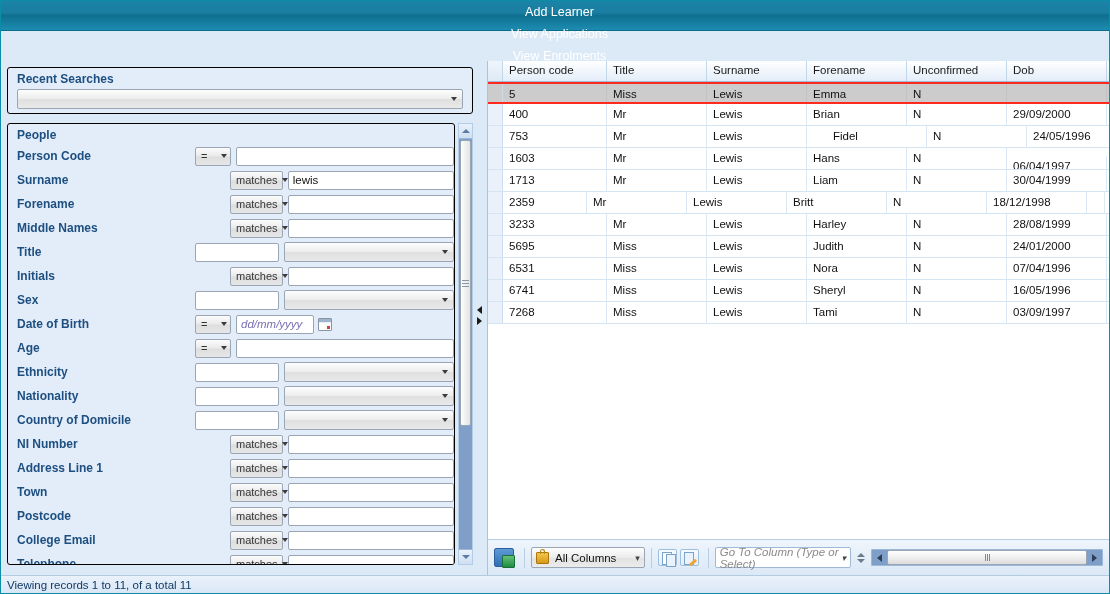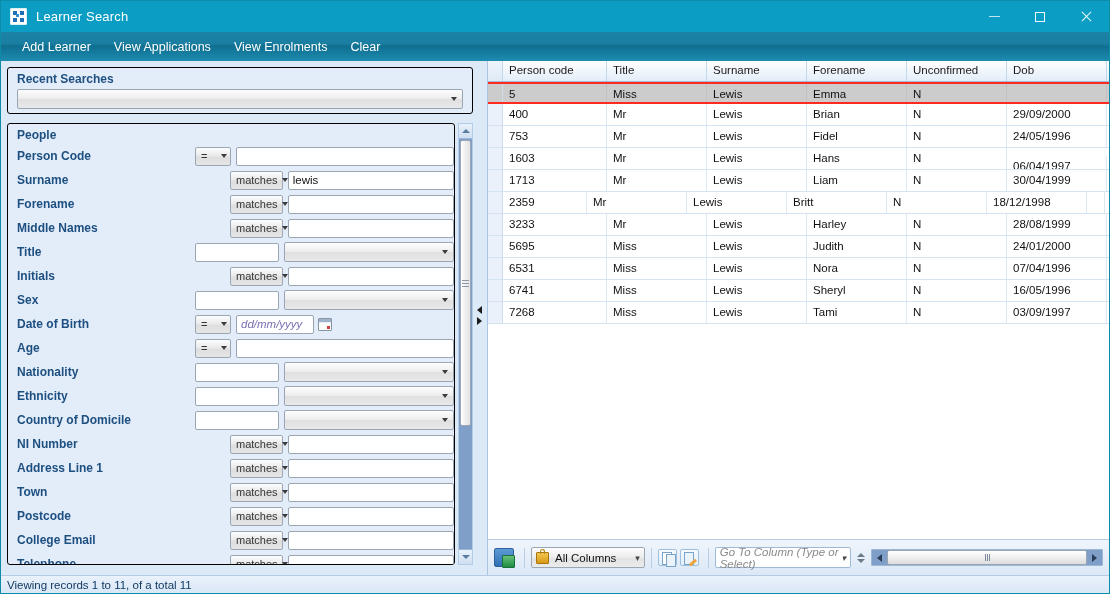--- a/index.html
+++ b/index.html
@@ -45,20 +45,21 @@
   .gl-close:before{transform:rotate(45deg);}
   .gl-close:after{transform:rotate(-45deg);}
 
   
   .menubar{
     height:29px;
     background:linear-gradient(to bottom,#1b83a6 0%,#1a7ea1 40%,#0f6f91 50%,#1d8cb0 100%);
     display:flex;align-items:center;
     border-bottom:1px solid #0b6b8a;
     padding-left:10px;
+    flex-direction:column;
   }
   .menu-item{
     color:#ffffff;font-size:12.5px;padding:4px 11px;margin-right:1px;
     white-space:nowrap;border-radius:2px;
   }
 
   
   .body{
     position:absolute;left:0;right:0;top:60px;bottom:18px;
     background:#dce9f7;
@@ -282,41 +283,20 @@
     border-top:1px solid #b4cbe3;
     display:flex;align-items:center;padding-left:6px;box-sizing:border-box;
     font-size:11.5px;color:#123a63;
   }
 </style>
 </head>
 <body>
 
 <div class="win">
 
-  <div class="titlebar">
-    <div class="app-icon">
-      <i class="a"></i>
-        <i class="b"></i>
-        <i class="c"></i>
-        <i class="d"></i>
-        <i class="e"></i>
-    </div>
-    <div class="title-text">Learner Search</div>
-    <div class="win-btns">
-      <div class="win-btn">
-          <span class="gl-min"></span>
-        </div>
-      <div class="win-btn">
-          <span class="gl-max"></span>
-        </div>
-      <div class="win-btn close">
-          <span class="gl-close"></span>
-        </div>
-    </div>
-  </div>
 
   <div class="menubar">
     <div class="menu-item">Add Learner</div>
     <div class="menu-item">View Applications</div>
     <div class="menu-item">View Enrolments</div>
     <div class="menu-item">Clear</div>
   </div>
 
   <div class="body">
 
@@ -399,29 +379,29 @@
             </div>
             <div class="frow">
               <div class="flabel">Age</div>
               <div class="op eq">
                 <span>=</span>
                 <span class="caret"></span>
               </div>
               <div class="txt wide"></div>
             </div>
             <div class="frow">
-              <div class="flabel">Nationality</div>
+              <div class="flabel">Ethnicity</div>
               <div class="txt small" style="margin-left: 0px;"></div>
               <div class="combo sel">
                 <span style="margin-right: auto; padding-left: 4px;"></span>
                 <span class="caret"></span>
               </div>
             </div>
             <div class="frow">
-              <div class="flabel">Ethnicity</div>
+              <div class="flabel">Nationality</div>
               <div class="txt small" style="margin-left: 0px;"></div>
               <div class="combo sel">
                 <span style="margin-right: auto; padding-left: 4px;"></span>
                 <span class="caret"></span>
               </div>
             </div>
             <div class="frow">
               <div class="flabel">Country of Domicile</div>
               <div class="txt small" style="margin-left: 0px;"></div>
               <div class="combo sel">
@@ -540,21 +520,21 @@
               <div class="gc" style="width: 100px; flex: 0 0 auto;">29/09/2000</div>
               <div class="gc" style="width: 18px; flex: 0 0 auto;"></div>
             </div>
           </div>
           <div>
             <div class="grow">
               <div class="ind"></div>
               <div class="gc" style="width: 104px; flex: 0 0 auto;">753</div>
               <div class="gc" style="width: 100px; flex: 0 0 auto;">Mr</div>
               <div class="gc" style="width: 100px; flex: 0 0 auto;">Lewis</div>
-              <div class="gc" style="width: 100px; flex: 0 0 auto;">Fidel</div>
+              <div class="gc" style="width: 100px; flex: 0 0 auto; margin-left: 20px;">Fidel</div>
               <div class="gc" style="width: 100px; flex: 0 0 auto;">N</div>
               <div class="gc" style="width: 100px; flex: 0 0 auto;">24/05/1996</div>
               <div class="gc" style="width: 18px; flex: 0 0 auto;"></div>
             </div>
           </div>
           <div>
             <div class="grow">
               <div class="ind"></div>
               <div class="gc" style="width: 104px; flex: 0 0 auto;">1603</div>
               <div class="gc" style="width: 100px; flex: 0 0 auto;">Mr</div>

